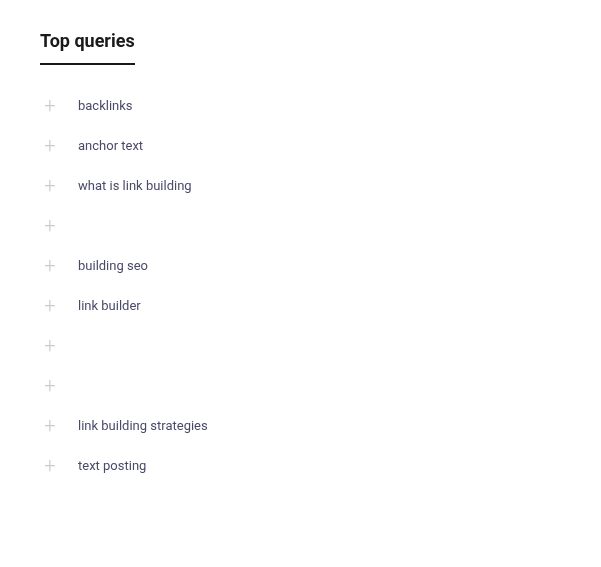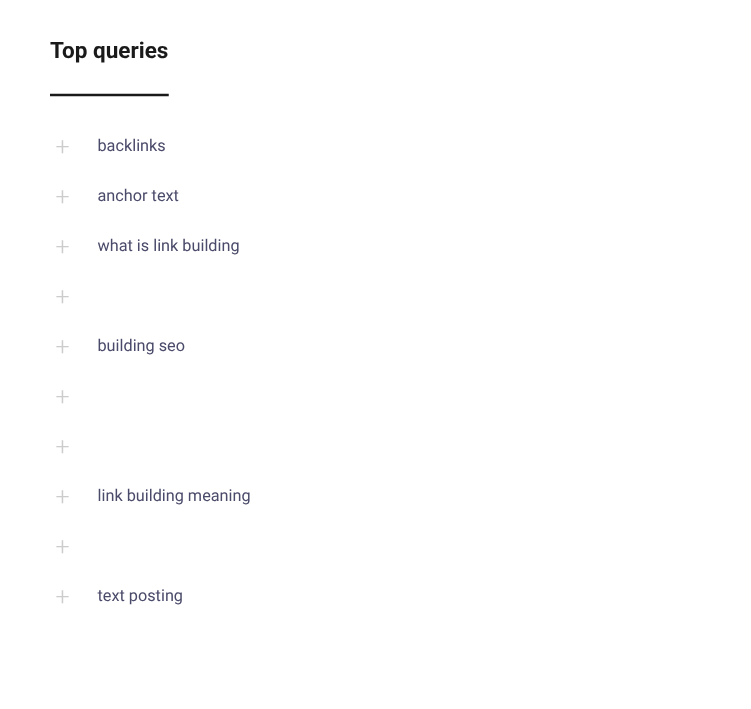--- a/index.html
+++ b/index.html
@@ -13,21 +13,21 @@
       font-family: -apple-system, BlinkMacSystemFont, 'Segoe UI', Roboto, sans-serif;
       width: 601px;
       min-height: 567px;
       padding: 30px 40px;
     }
 
     .section-title {
       font-size: 18px;
       font-weight: 700;
       color: #1a1a1a;
-      padding-bottom: 24px;
+      padding-bottom: 12px;
       border-bottom: 2px solid #1a1a1a;
       display: inline-block;
       margin-bottom: 20px;
     }
 
     .query-list {
       list-style: none;
     }
 
     .query-item {
@@ -77,30 +77,31 @@
     </li>
     <li class="query-item">
       <span class="plus-icon">+</span>
     </li>
     <li class="query-item">
       <span class="plus-icon">+</span>
       <span class="query-text">building seo</span>
     </li>
     <li class="query-item">
       <span class="plus-icon">+</span>
+      <span class="query-text">link builder</span>
     </li>
     <li class="query-item">
       <span class="plus-icon">+</span>
     </li>
     <li class="query-item">
       <span class="plus-icon">+</span>
-      <span class="query-text">link building meaning</span>
     </li>
     <li class="query-item">
       <span class="plus-icon">+</span>
+      <span class="query-text">link building strategies</span>
     </li>
     <li class="query-item">
       <span class="plus-icon">+</span>
       <span class="query-text">text posting</span>
     </li>
   </ul>
 
 
 
 

